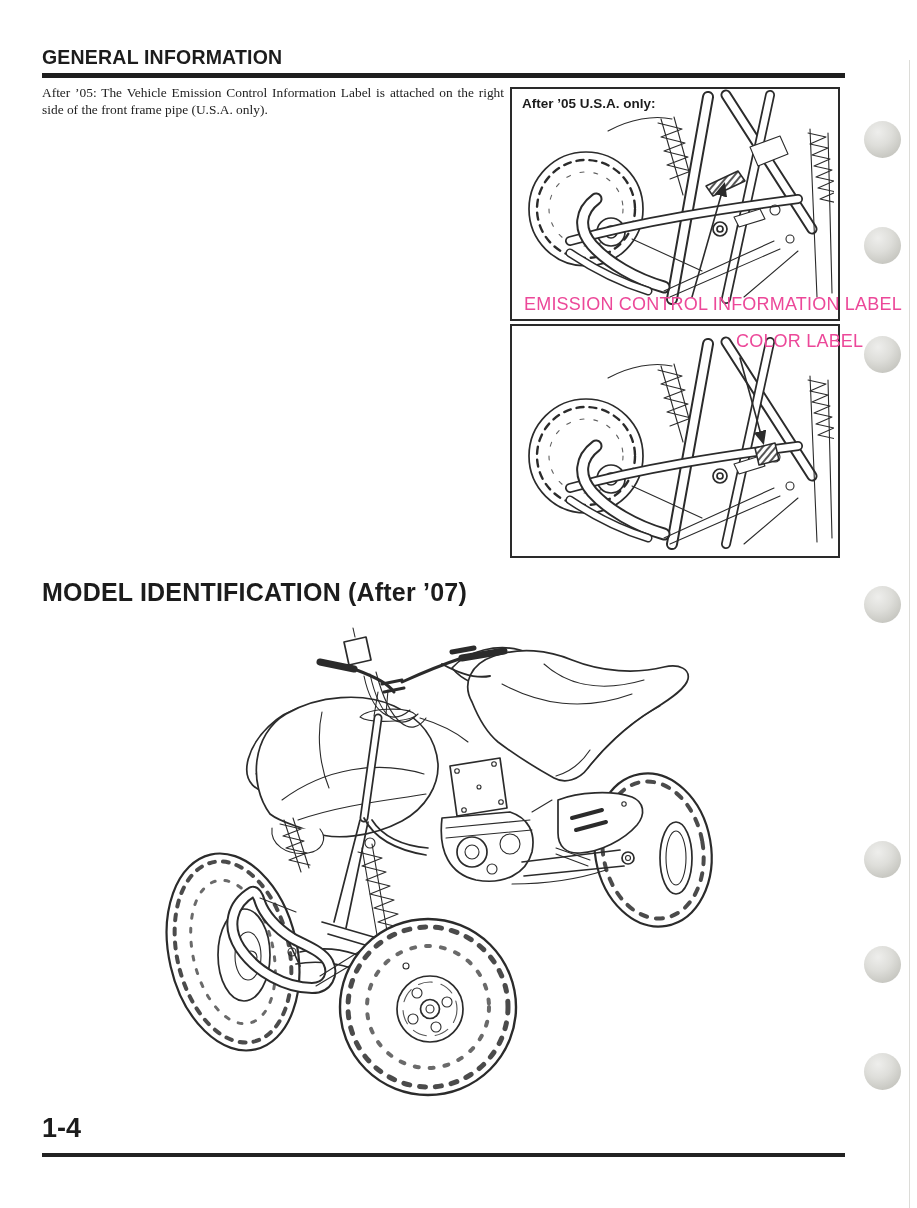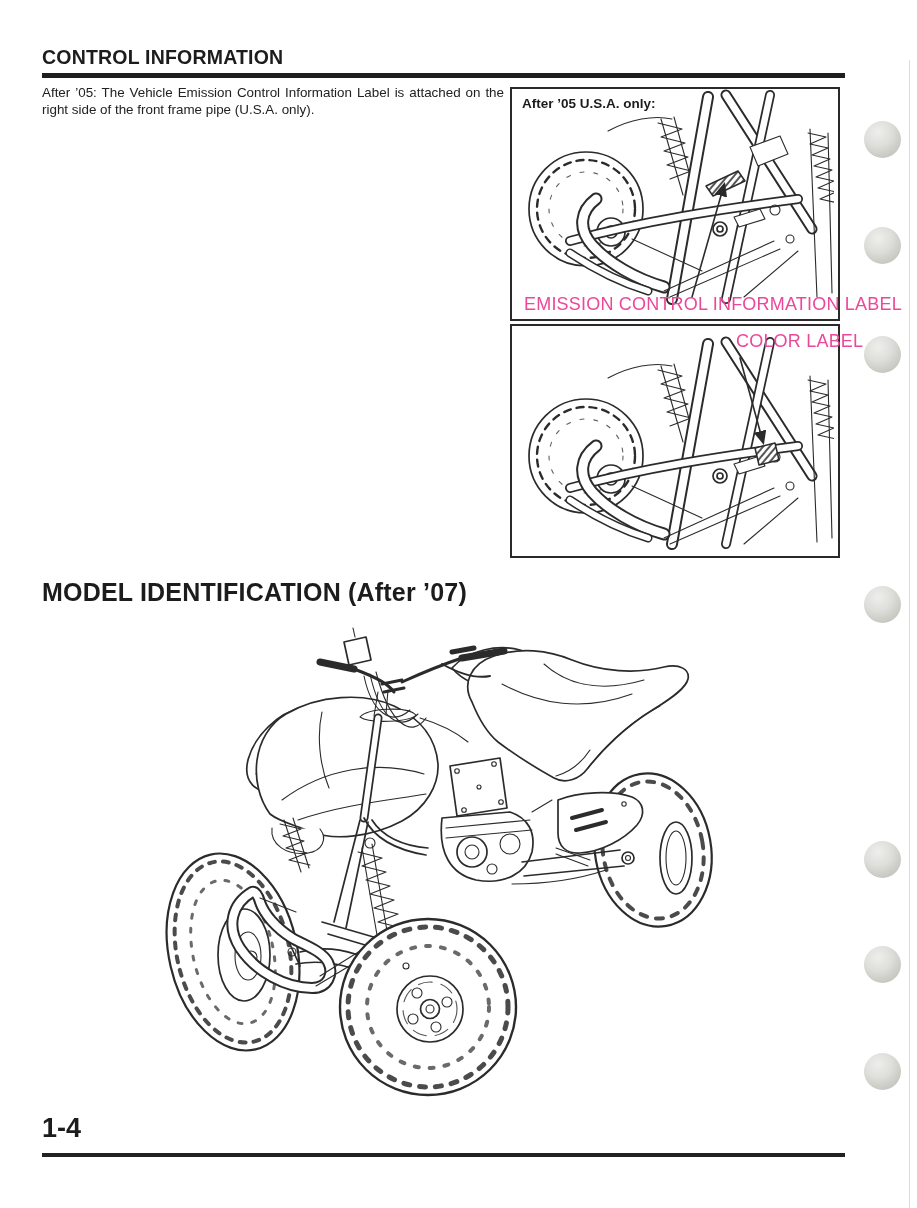--- a/index.html
+++ b/index.html
@@ -10,21 +10,21 @@
   .sheet { position:absolute; inset:0; }
 
   .page-title {
     position:absolute; left:42px; top:46px; margin:0;
     font-size:19.5px; font-weight:bold; letter-spacing:.2px; color:#1c1c1c;
   }
   .hrule { position:absolute; left:42px; top:73px; width:803px; height:5px; background:#1e1e1e; }
 
   .bodytext {
     position:absolute; left:42px; width:462px; margin:0;
-    font-size:13.4px; line-height:1.29; text-align:justify; color:#222;
+    font-size:13.4px; line-height:1.29; text-align:justify; color:#222;font-family:Liberation Serif, serif;
   }
   .p1 { top:84px; }
   .p2 { top:321px; }
 
   .figbox {
     position:absolute; left:510px; width:326px; height:230px; margin:0;
     border:2px solid #2a2a2a; background:#fff;
   }
   .fb1 { top:87px; }
   .fb2 { top:324px; }
@@ -58,21 +58,21 @@
   .fw { fill:#ffffff; }
   .thin { stroke-width:1.1; }
   .tube-o { stroke:#2b2b2b; fill:none; stroke-linecap:round; stroke-linejoin:round; }
   .tube-i { stroke:#ffffff; fill:none; stroke-linecap:round; stroke-linejoin:round; }
 </style>
 </head>
 <body>
 
 <div class="sheet">
 
-  <h1 class="page-title">CONTROL INFORMATION</h1>
+  <h1 class="page-title">GENERAL INFORMATION</h1>
   <div class="hrule"></div>
 
   <p class="bodytext p1">After ’05: The Vehicle Emission Control Information Label is attached on the right side of the front frame pipe (U.S.A. only).</p>
 
   <figure class="figbox fb1">
     <div class="figlabel">After ’05 U.S.A. only:</div>
     <svg class="figsvg" viewBox="0 0 322 226" aria-hidden="true">
       <defs>
         <pattern id="hatchA" patternUnits="userSpaceOnUse" width="5" height="5" patternTransform="rotate(40)">
           <rect width="5" height="5" fill="#ffffff"></rect>

